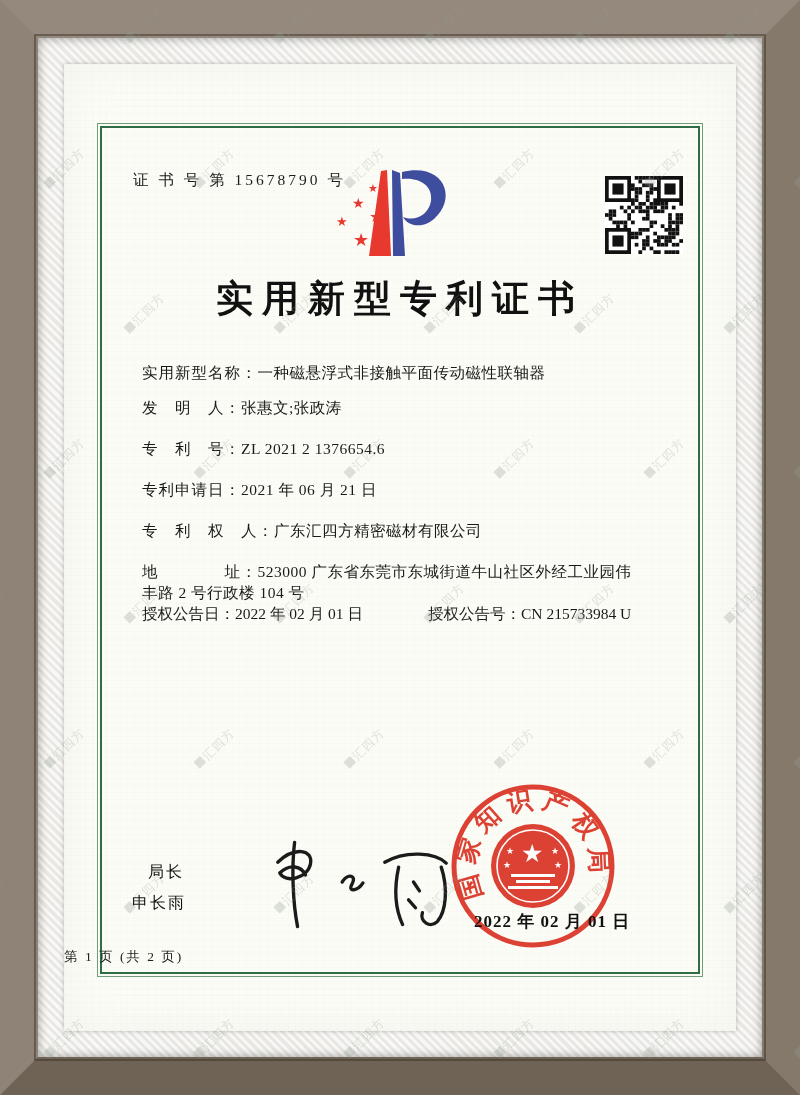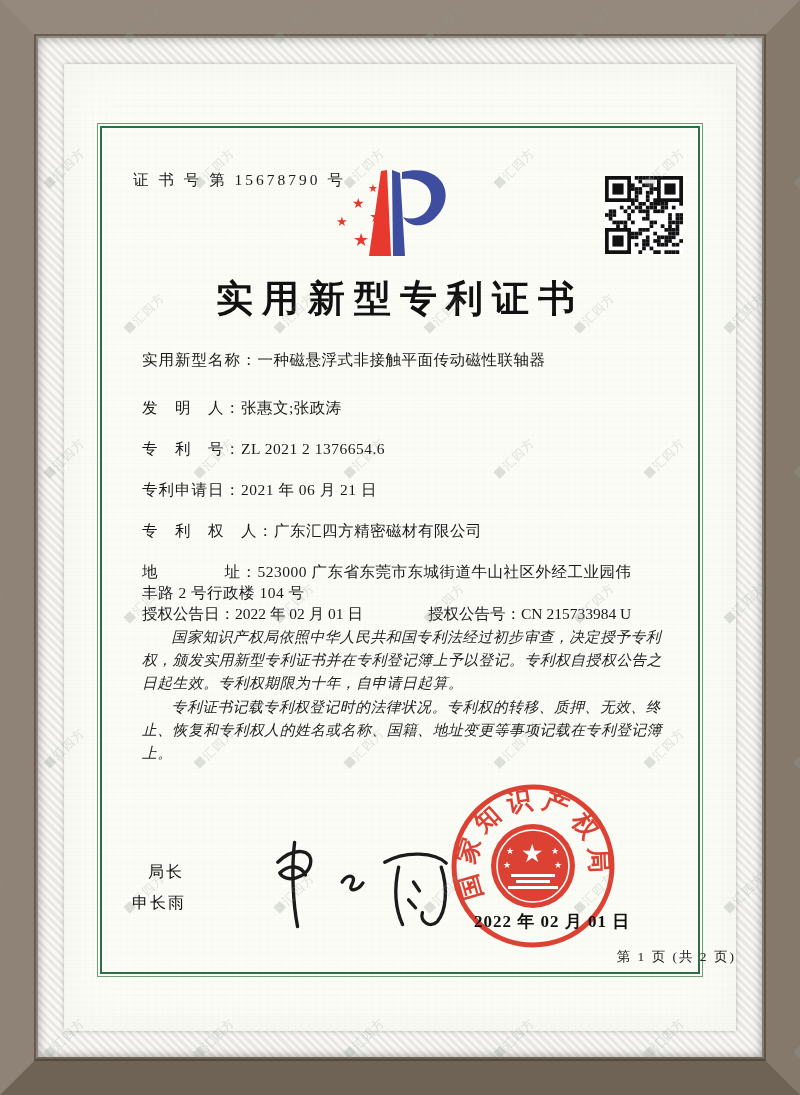--- a/index.html
+++ b/index.html
@@ -50,21 +50,21 @@
   .field{left:78px;width:512px;font-size:15.5px;color:#1a1a1a;line-height:21px;}
   .field .lab{letter-spacing:1px;}
   .field .val{letter-spacing:.5px;}
   .grant-row{left:78px;width:540px;font-size:15.5px;color:#1a1a1a;display:flex;}
   .grant-row .g1{width:286px;}
   .paras{left:78px;top:562px;width:528px;font-size:14.8px;line-height:23.2px;color:#222;
          font-style:italic;}
   .paras p{margin:0;text-indent:2em;letter-spacing:.5px;}
   .signer{font-size:16px;color:#111;letter-spacing:2px;margin-top:8px;}
   .seal-date{left:410px;top:846px;font-size:17px;letter-spacing:1px;color:#111;font-weight:bold;z-index:6;}
-  .page-footer{left:0;top:884px;width:672px;text-align:right;font-size:13.5px;color:#222;letter-spacing:2px;}
+  .page-footer{left:0;top:884px;width:672px;text-align:left;font-size:13.5px;color:#222;letter-spacing:2px;}
   .back-note{left:0;top:932px;width:672px;text-align:center;font-size:13.5px;color:#222;
              font-style:italic;letter-spacing:2px;}
   
   .logo{left:262px;top:98px;width:132px;height:102px;}
   .qr{left:541px;top:112px;width:78px;height:78px;background:#fff;}
   .sig{left:186px;top:766px;width:218px;height:100px;z-index:4;}
   .seal{left:381px;top:714px;width:176px;height:176px;z-index:5;opacity:.93;}
   
   .wm-layer{position:absolute;inset:0;pointer-events:none;z-index:9;}
   .wm{position:absolute;transform:rotate(-45deg);font-family:"Liberation Sans","DejaVu Sans",sans-serif;
@@ -237,21 +237,21 @@
           <rect x="52" y="0" width="26" height="26" fill="#111"></rect>
           <rect x="55.714285714285715" y="3.7142857142857144" width="18.571428571428573" height="18.571428571428573" fill="#fff"></rect>
           <rect x="59.42857142857143" y="7.428571428571429" width="11.142857142857142" height="11.142857142857142" fill="#111"></rect>
           <rect x="0" y="52" width="26" height="26" fill="#111"></rect>
           <rect x="3.7142857142857144" y="55.714285714285715" width="18.571428571428573" height="18.571428571428573" fill="#fff"></rect>
           <rect x="7.428571428571429" y="59.42857142857143" width="11.142857142857142" height="11.142857142857142" fill="#111"></rect>
         </svg></div>
 
     <div class="abs title">实用新型专利证书</div>
 
-    <div class="abs field" style="top:285px">
+    <div class="abs field" style="top:298px">
       <span class="lab">实用新型名称：</span><span class="val">一种磁悬浮式非接触平面传动磁性联轴器</span>
     </div>
     <div class="abs field" style="top:333px">
       <span class="lab">发　明　人：</span><span class="val">张惠文;张政涛</span>
     </div>
     <div class="abs field" style="top:374px">
       <span class="lab">专　利　号：</span><span class="val">ZL 2021 2 1376654.6</span>
     </div>
     <div class="abs field" style="top:415px">
       <span class="lab">专利申请日：</span><span class="val">2021 年 06 月 21 日</span>
@@ -264,24 +264,20 @@
     </div>
     <div class="abs grant-row" style="top:540px">
       <div class="g1">
         <span class="lab">授权公告日：</span><span class="val">2022 年 02 月 01 日</span>
       </div>
       <div>
         <span class="lab">授权公告号：</span><span class="val">CN 215733984 U</span>
       </div>
     </div>
 
-    <div class="abs paras">
-      <p>国家知识产权局依照中华人民共和国专利法经过初步审查，决定授予专利权，颁发实用新型专利证书并在专利登记簿上予以登记。专利权自授权公告之日起生效。专利权期限为十年，自申请日起算。</p>
-      <p>专利证书记载专利权登记时的法律状况。专利权的转移、质押、无效、终止、恢复和专利权人的姓名或名称、国籍、地址变更等事项记载在专利登记簿上。</p>
-    </div>
 
     <div class="abs signer" style="left:84px;top:790px">局长</div>
     <div class="abs signer" style="left:68px;top:821px">申长雨</div>
 
     <svg class="abs sig" viewBox="0 0 220 100">
       <g stroke="#1b1b1b" stroke-width="3.4" fill="none" stroke-linecap="round" stroke-linejoin="round">
         <path d="M28,32 C45,16 64,19 61,34 C58,48 36,54 30,43 C40,33 52,36 56,45"></path>
         <path d="M45,12 C42,36 43,72 48,97"></path>
         <path d="M93,52 C99,43 108,45 103,54 C98,63 109,61 114,53"></path>
         <path d="M136,32 C157,20 187,22 198,33"></path>

